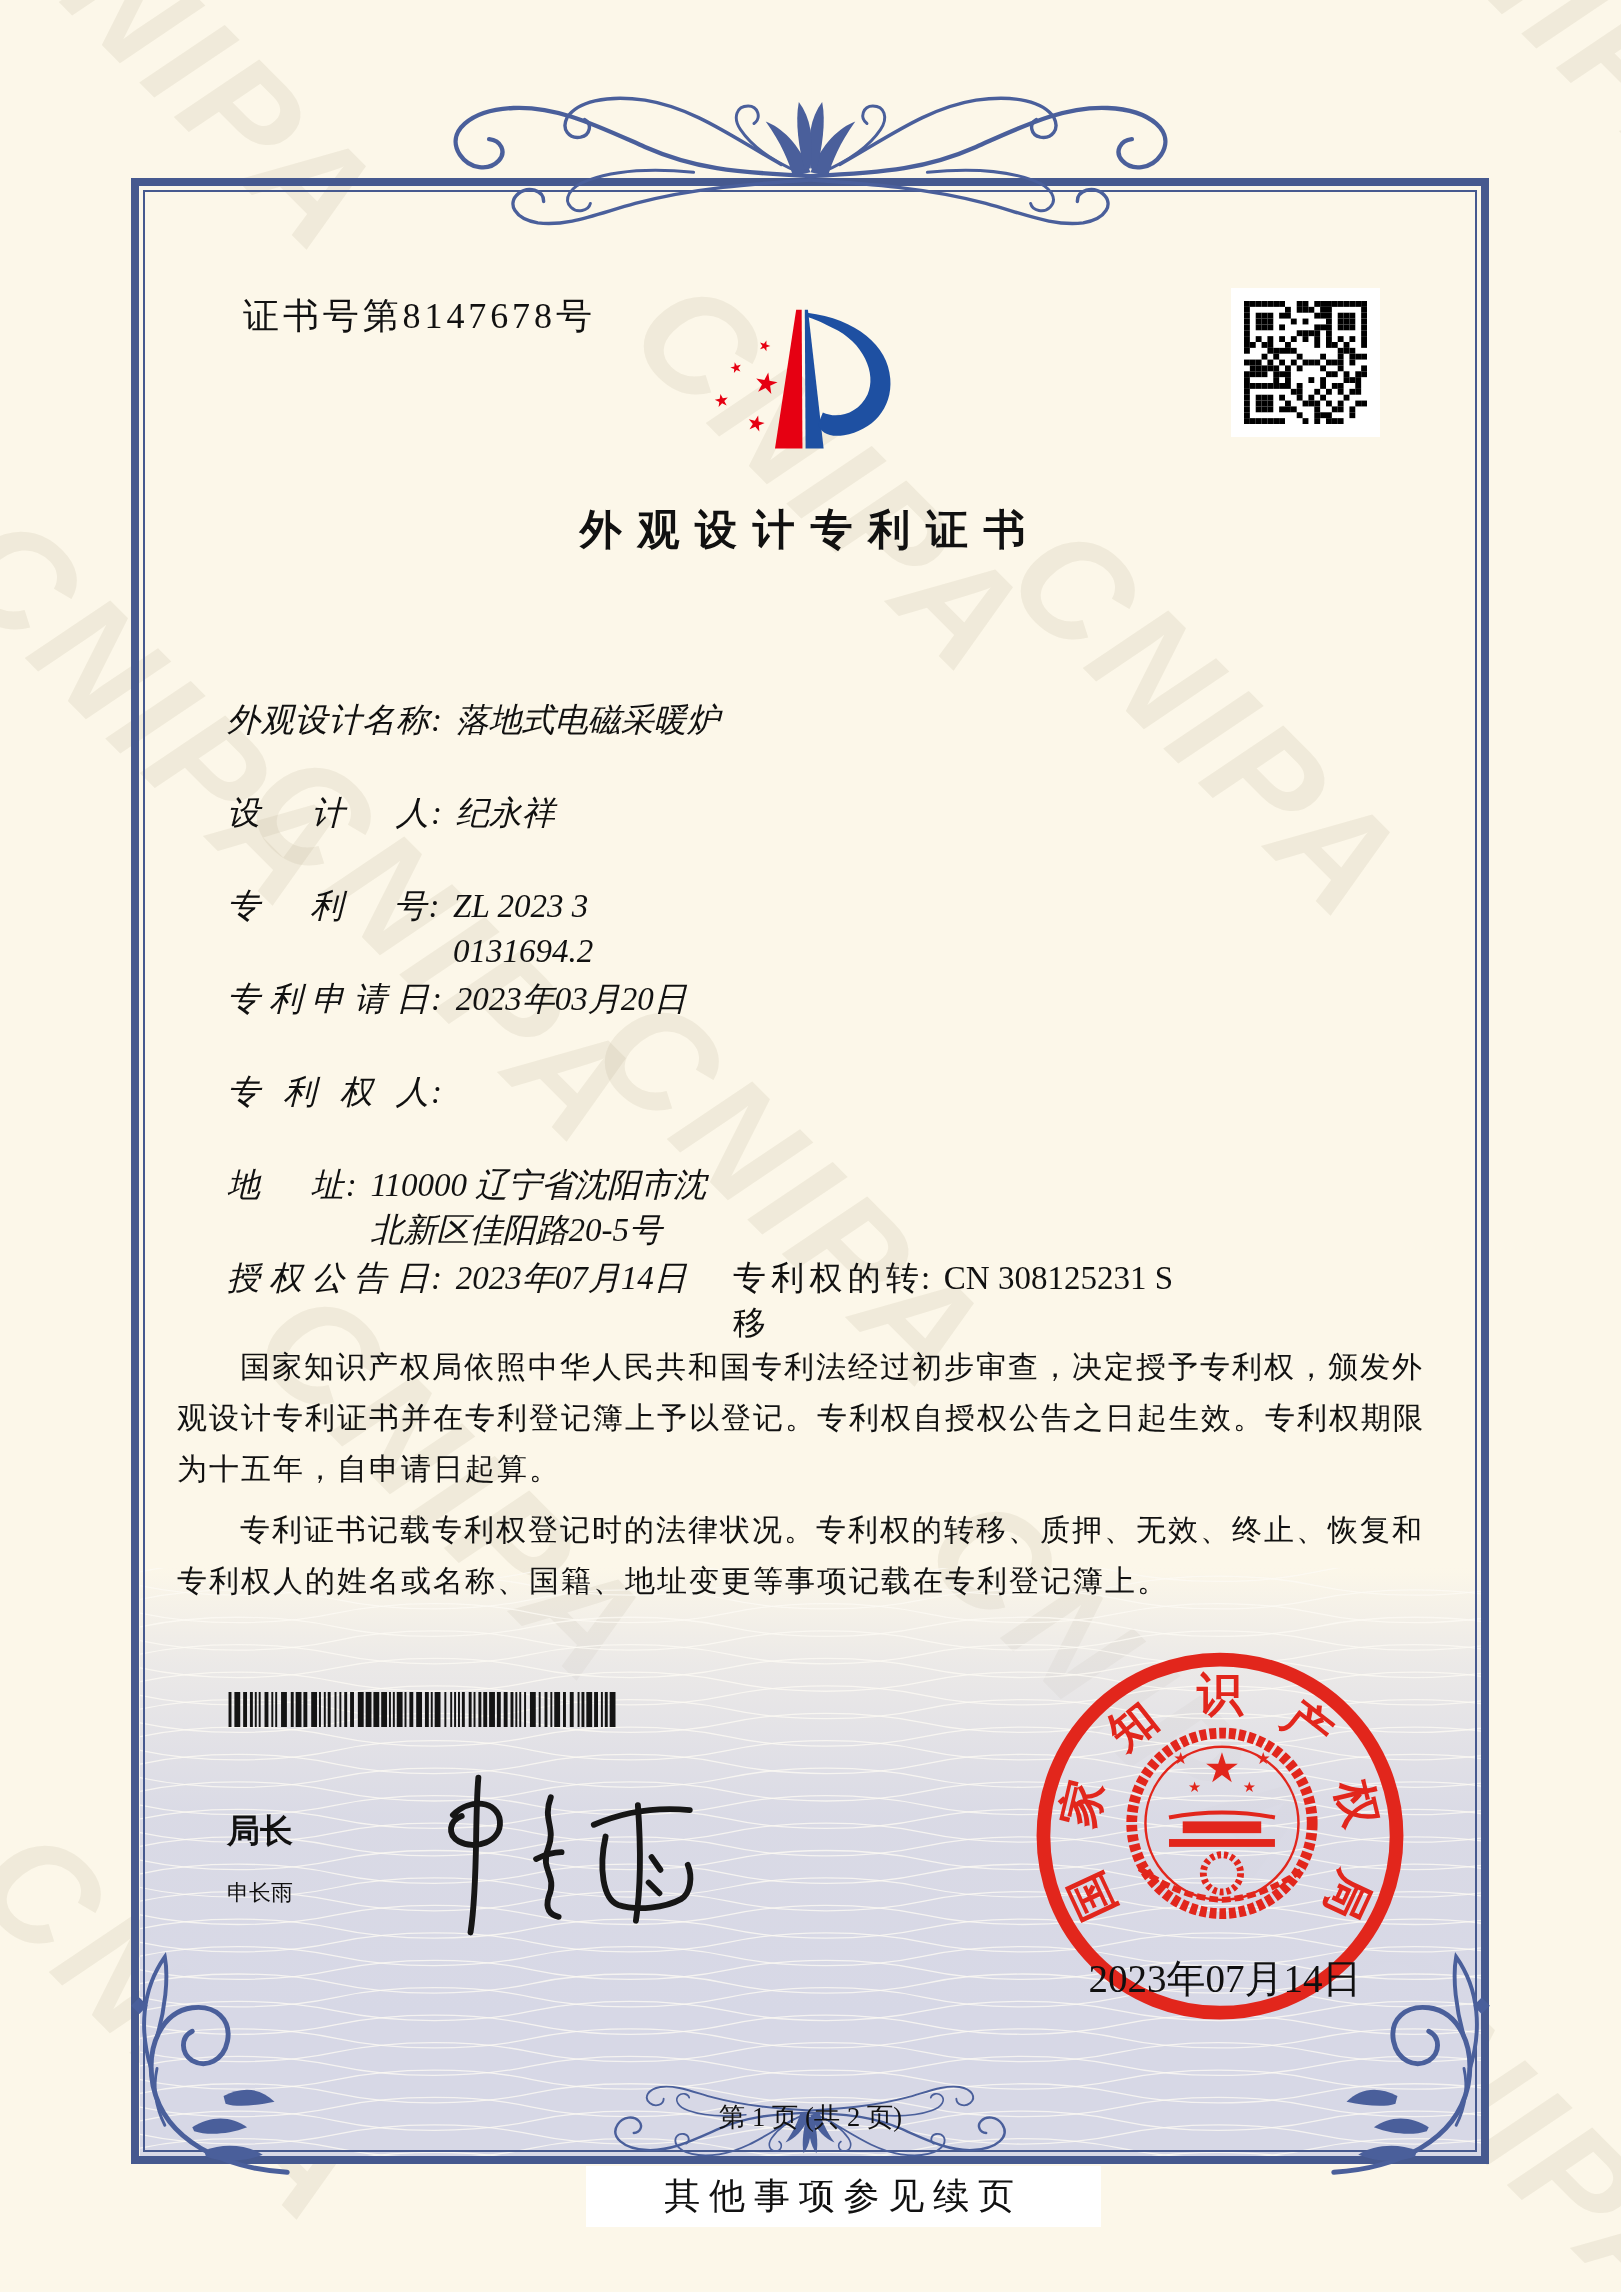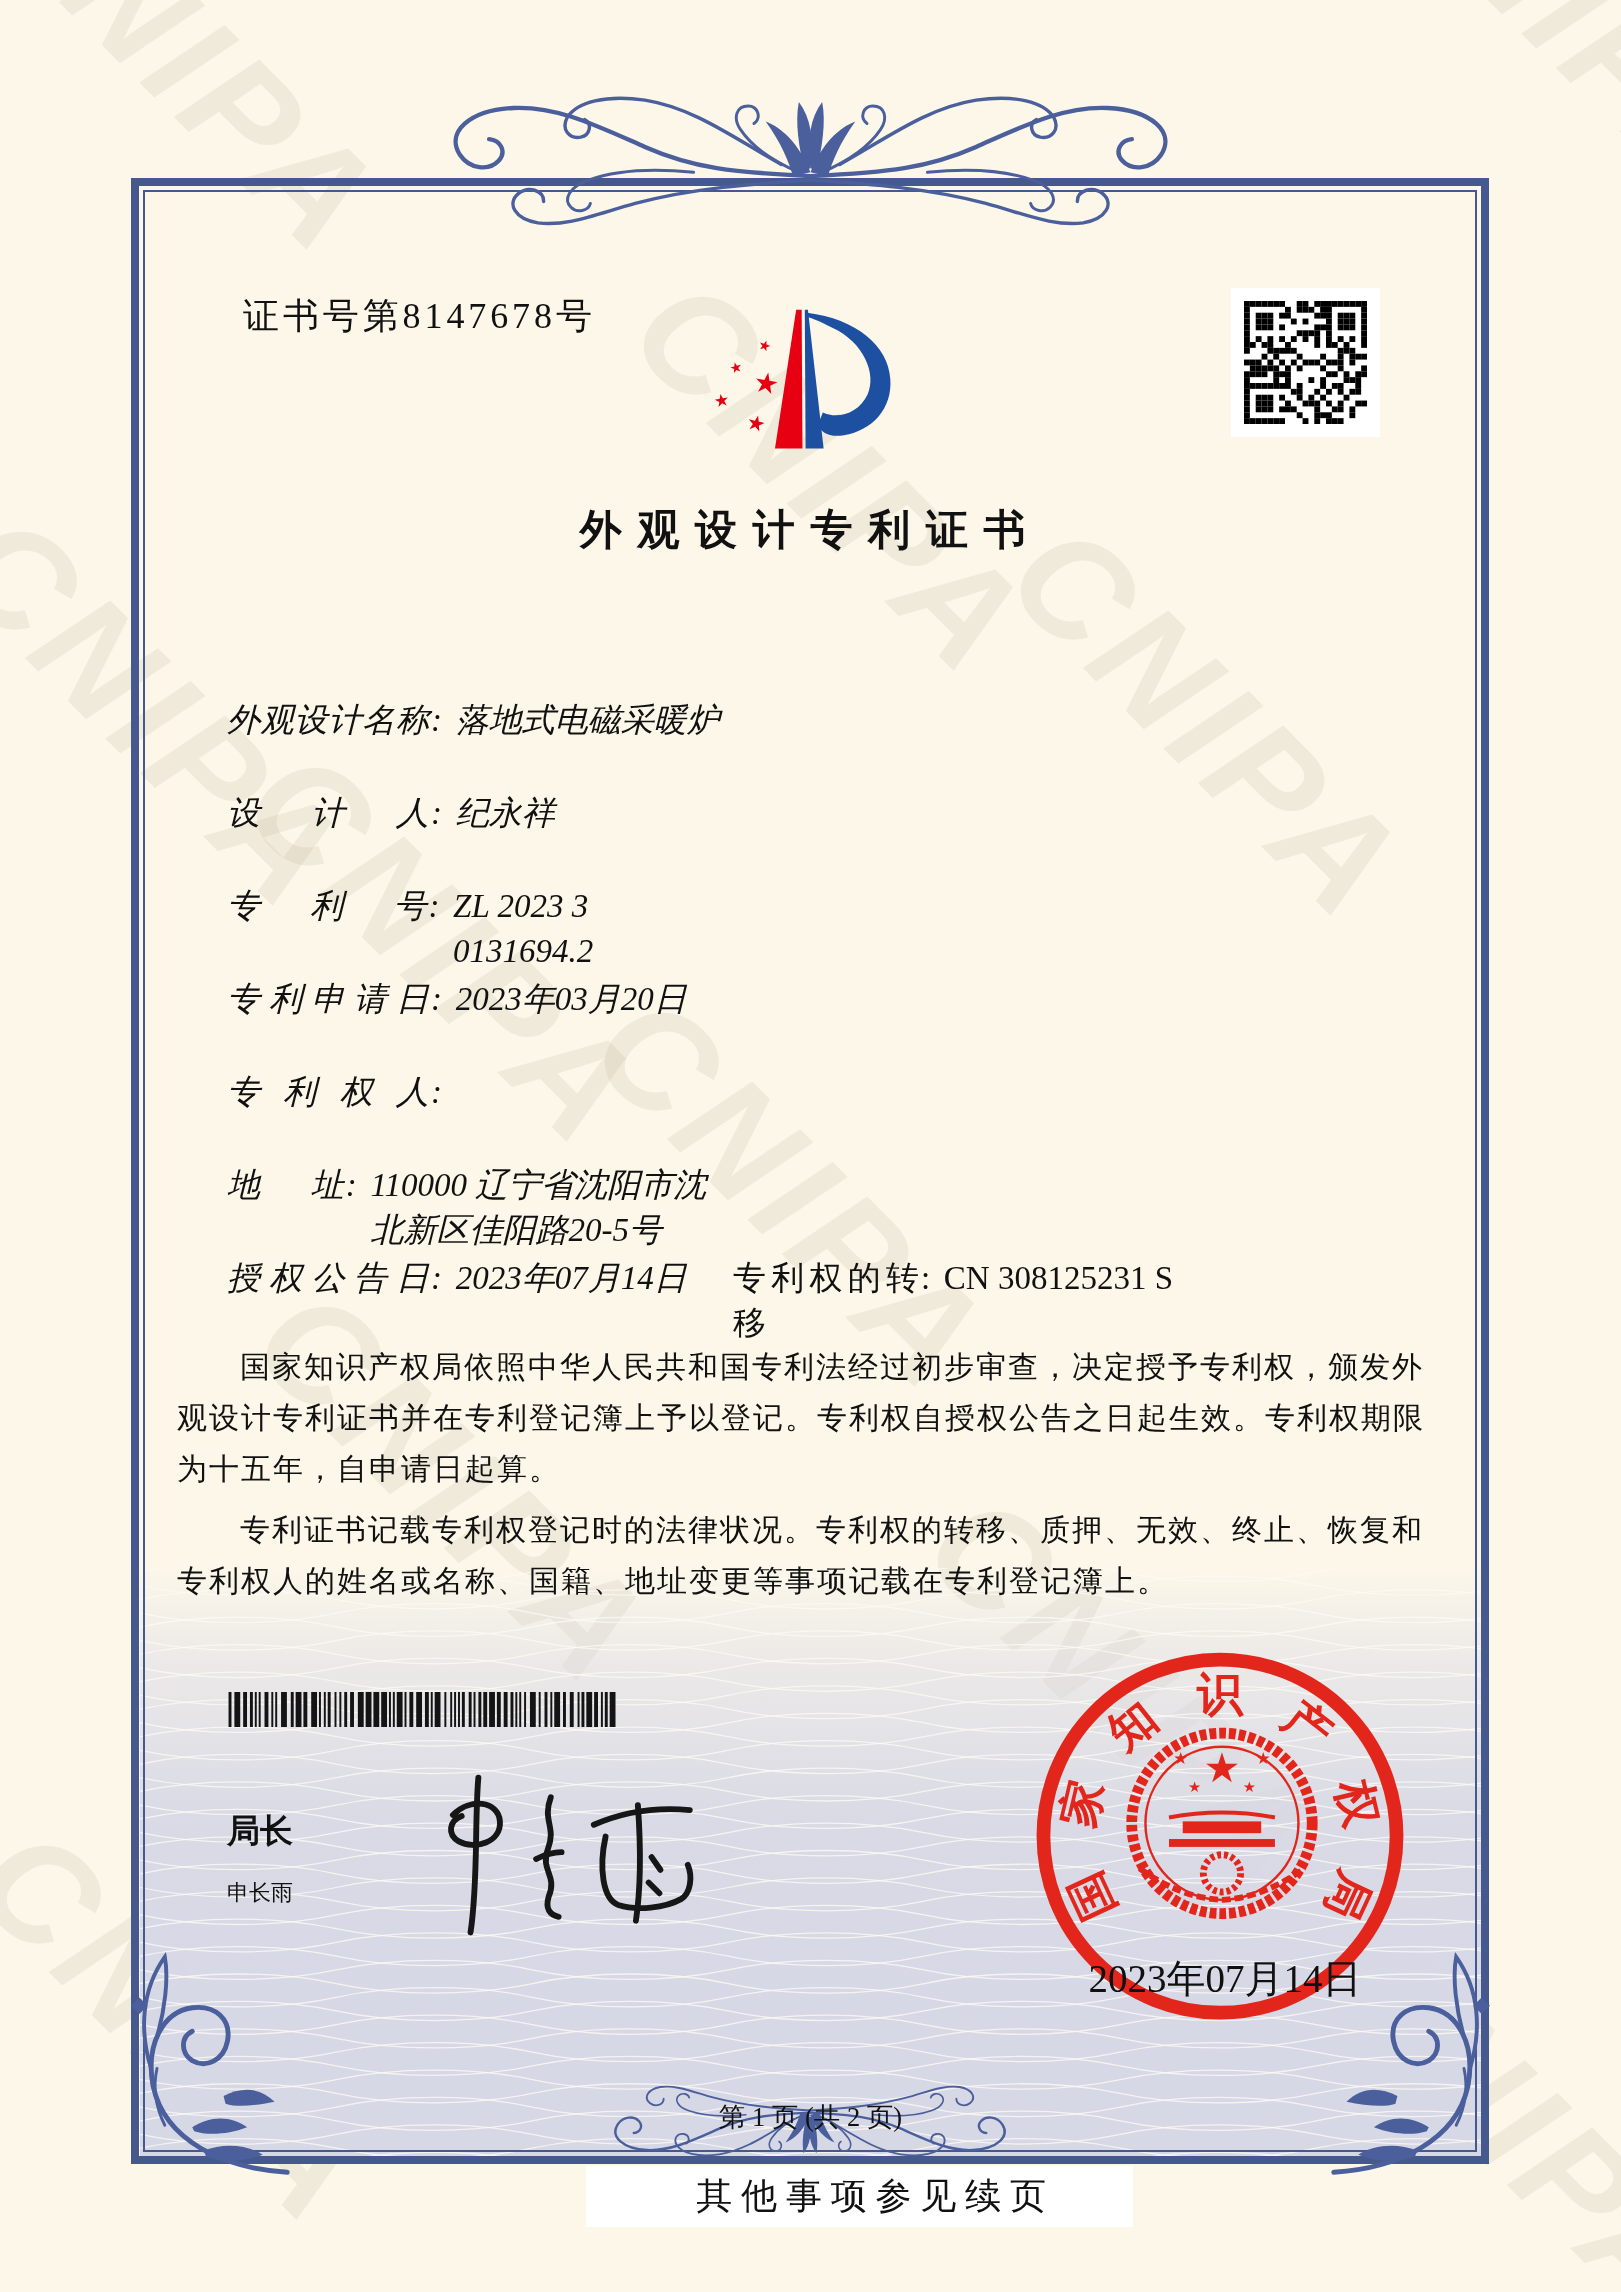--- a/index.html
+++ b/index.html
@@ -40,21 +40,21 @@
   .fpair2{display:flex;}
   #paras{left:177px;top:1341px;width:1272px;font-size:30px;line-height:51px;letter-spacing:2px;font-family:Liberation Serif, serif;}
   #paras p{margin:0 0 9.8px 0;text-indent:63px;}
   #barcode{left:227px;top:1692px;}
   #director-label{left:227px;top:1809px;font-family:Liberation Serif, serif;font-weight:bold;font-size:33px;z-index:6;}
   #director-name{left:227px;top:1878px;font-family:"Liberation Sans","DejaVu Sans",sans-serif;font-weight:normal;font-size:22px;z-index:6;}
   #signature{left:402px;top:1764px;z-index:6;}
   #seal{left:1014px;top:1635px;z-index:6;}
   #seal-date{left:1068px;top:1952px;width:314px;text-align:center;font-size:39px;color:#101010;z-index:7;}
   #page-footer{left:0;top:2099px;width:1621px;text-align:center;font-size:26.5px;z-index:6;}
-  #note-box{left:586px;top:2166px;width:515px;height:61px;background:#ffffff;z-index:6;display:flex;align-items:center;justify-content:center;padding-left:32px;}
+  #note-box{left:586px;top:2166px;width:515px;height:61px;background:#ffffff;z-index:6;display:flex;align-items:center;justify-content:center;}
   #note-box span{font-size:36px;letter-spacing:8.8px;}
 </style>
 </head>
 <body>
 
 <div id="wm-layer">
     <div class="wm" style="left: -59px; top: -29px;">CNIPA</div>
     <div class="wm" style="left: 1323px; top: -78px;">CNIPA</div>
     <div class="wm" style="left: 588px; top: 392px;">CNIPA</div>
     <div class="wm" style="left: -93px; top: 627px;">CNIPA</div>

